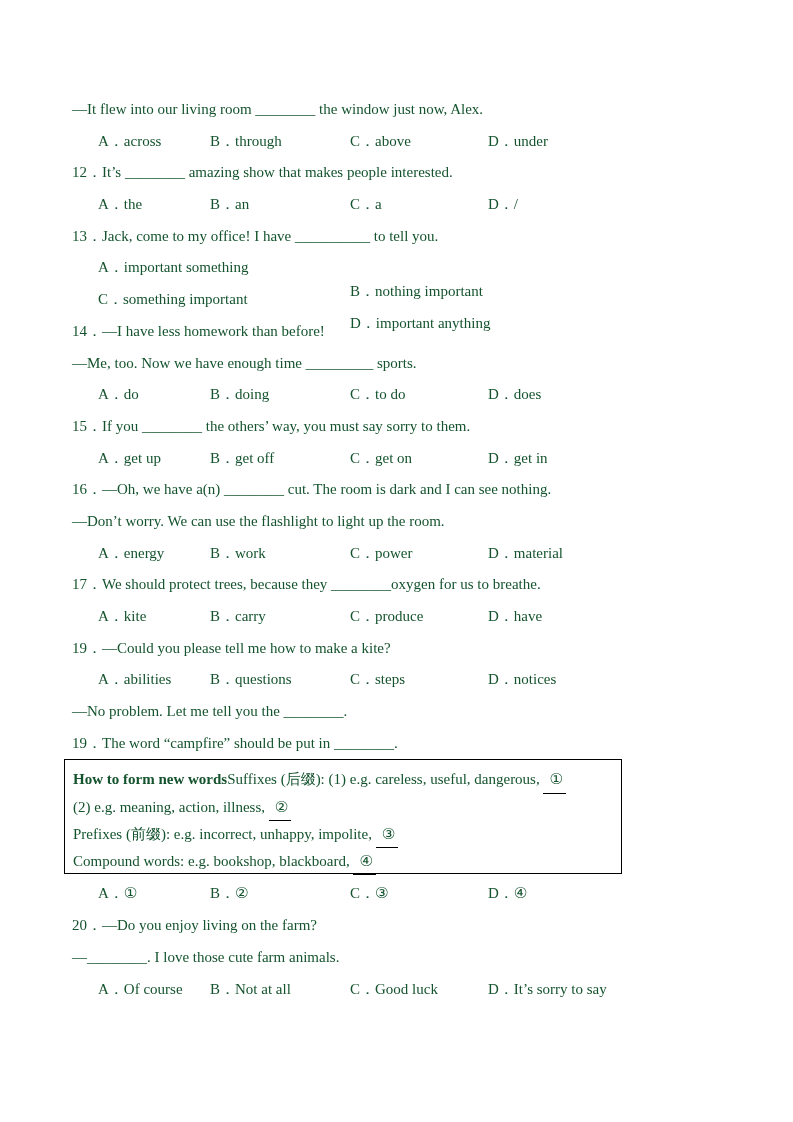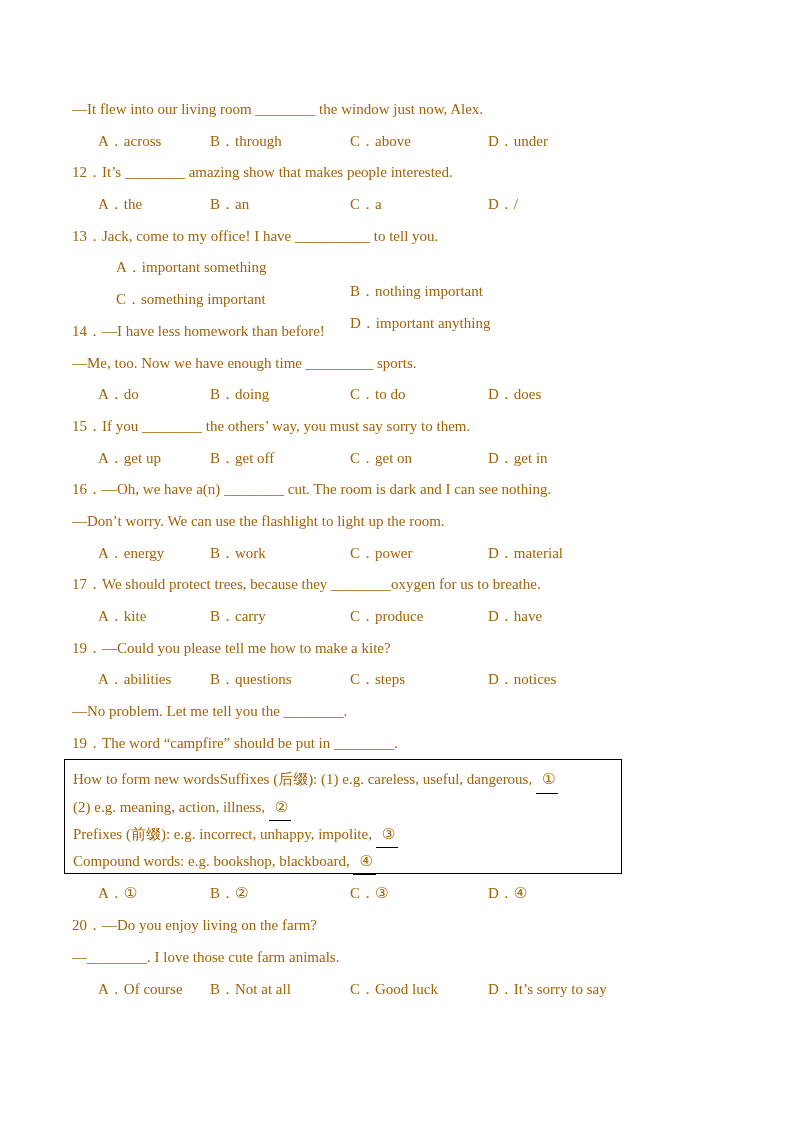--- a/index.html
+++ b/index.html
@@ -6,21 +6,21 @@
     margin: 0;
     padding: 0;
     background: #ffffff;
   }
   .page {
     position: relative;
     width: 793px;
     height: 1122px;
     margin: 0 auto;
     background: #ffffff;
-    color: #a16207;
+    color: #14532d;
     font-family: "Liberation Serif", "DejaVu Serif", serif;
     font-size: 15px;
     overflow: hidden;
   }
   .content {
     position: absolute;
     left: 72px;
     top: 94px;
     right: 40px;
   }
@@ -29,35 +29,35 @@
     line-height: 31.7px;
     white-space: nowrap;
     position: relative;
   }
   .opts { position: relative; }
   .opt { position: absolute; white-space: nowrap; }
   .opt.a4 { left: 26px; }
   .opt.b4 { left: 138px; }
   .opt.c4 { left: 278px; }
   .opt.d4 { left: 416px; }
-  .opt.a2 { left: 44px; }
+  .opt.a2 { left: 26px; }
   .opt.b2 { left: 278px; margin-top: 24px; }
   .wordbox {
     box-sizing: border-box;
     width: 558px;
     margin-left: -8px;
     border: 1px solid #000000;
     padding: 6px 10px 6px 8px;
     height: 115px;
   }
   .wordbox .bline {
     line-height: 26.2px;
     white-space: nowrap;
   }
-  .bold { font-weight: normal; text-align: center; }
+  .bold { font-weight: bold; text-align: center; }
   .circled {
     font-family: "DejaVu Sans", sans-serif;
     font-size: 15px;
   }
   .u-circ {
     display: inline-block;
     border-bottom: 1px solid #000000;
     padding: 0 3px 0 6px;
   }
 </style>

